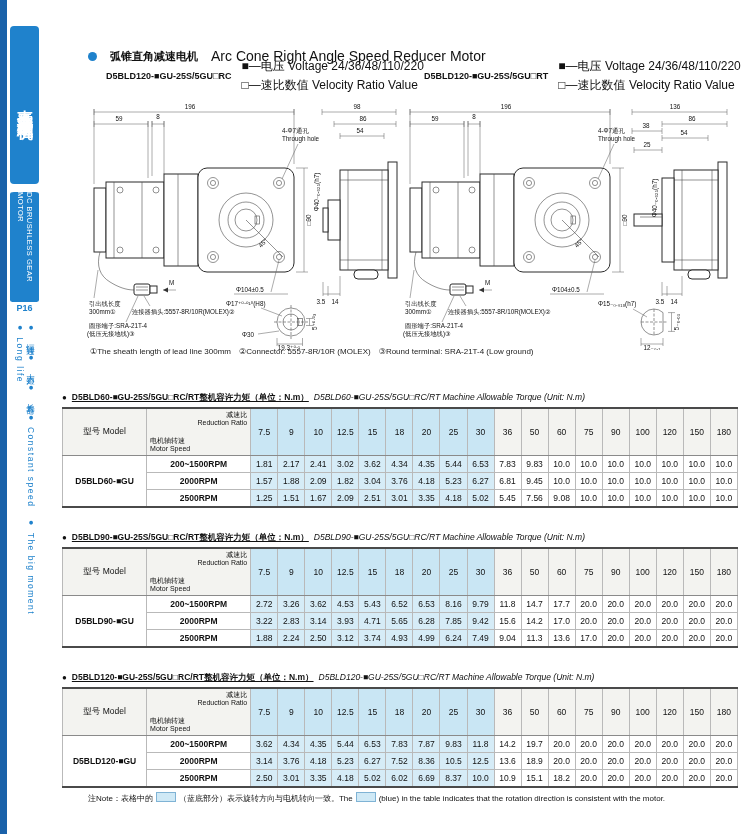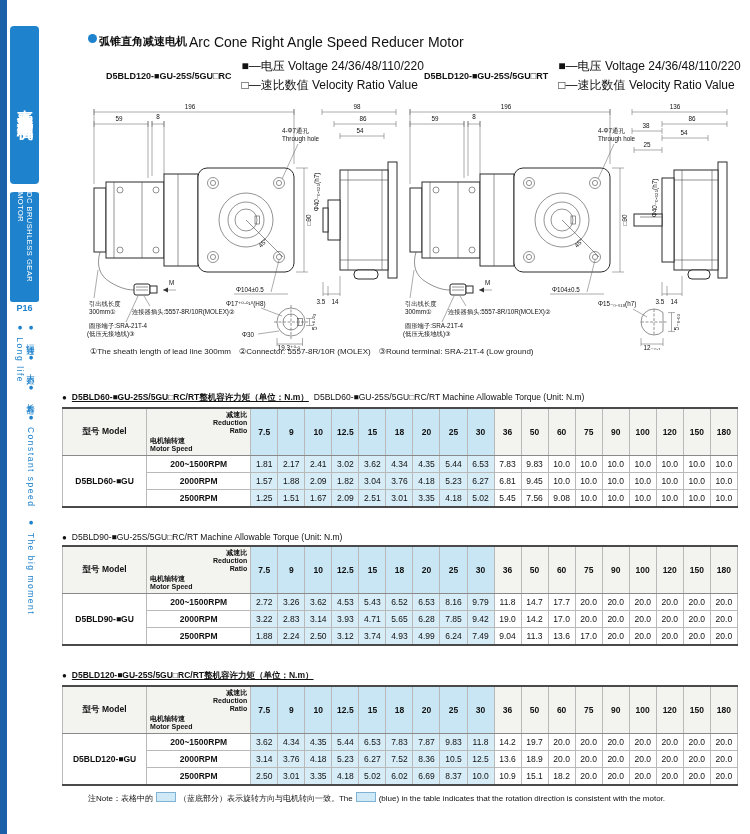--- a/index.html
+++ b/index.html
@@ -13,21 +13,21 @@
   .side-box-cn{top:26px;height:158px;writing-mode:vertical-rl;text-orientation:upright;
                font-size:16px;font-weight:bold;letter-spacing:2px;}
   .side-box-en{top:190px;height:110px;writing-mode:vertical-rl;font-size:7.5px;
                letter-spacing:.5px;border-top:2px solid #fff;border-bottom:2px solid #fff;}
   .side-page{position:absolute;left:10px;top:303px;width:29px;text-align:center;
              color:#1f82cc;font-weight:bold;font-size:9px;}
   .side-features{position:absolute;left:15px;top:322px;height:310px;writing-mode:vertical-rl;
                  color:#1f82cc;font-size:8.5px;letter-spacing:1.5px;}
 
   
-  .main-title{position:absolute;left:88px;top:34px;display:flex;gap:2px;}
+  .main-title{position:absolute;left:88px;top:48px;display:flex;align-items:center;gap:13px;}
   .dot{width:9px;height:9px;border-radius:50%;background:#1f82cc;display:inline-block;}
   .title-cn{font-size:11px;font-weight:bold;}
   .title-en{font-size:14px;}
   .models-row{position:absolute;left:106px;top:57px;width:634px;display:flex;justify-content:space-between;}
   .model-block{display:flex;gap:10px;align-items:center;}
   .model-code{font-size:9px;font-weight:bold;white-space:nowrap;padding-top:1px;}
   .legend{font-size:12px;line-height:1.55;white-space:nowrap;}
 
   
   .drawings-row{position:absolute;left:86px;top:100px;display:flex;gap:2px;}
@@ -38,25 +38,25 @@
   .dm{fill:none;stroke:#666;stroke-width:.55;}
   .cl{fill:none;stroke:#4a4a4a;stroke-width:.6;stroke-dasharray:3,1.5;}
   .drawings-footnote{position:absolute;left:90px;top:346px;font-size:8px;color:#222;text-align:right;}
 
   
   #tables-root{position:absolute;left:62px;top:392px;width:678px;}
   .tblock{margin-bottom:24px;}
   .tbl-title{display:flex;align-items:baseline;gap:5px;margin-bottom:3px;font-size:8.5px;}
   .tbl-title .bullet{font-size:8px;line-height:1;}
   .t-cn{font-weight:bold;text-decoration:underline;}
-  .t-en{font-weight:normal;}
+  .t-en{font-weight:normal;font-style:italic;}
   table.torque{border-collapse:collapse;table-layout:fixed;width:676px;
                border-top:2px solid #4a4a4a;border-bottom:2px solid #4a4a4a;font-size:8.5px;}
   table.torque th,table.torque td{border:1px solid #b9b9b9;text-align:center;padding:0;}
-  table.torque thead th{height:46px;font-weight:bold;background:#f3f3f0;border-bottom:1.5px solid #8a8a8a;}
+  table.torque thead th{height:46px;font-weight:normal;background:#f3f3f0;border-bottom:1.5px solid #8a8a8a;}
   table.torque thead th.hl{background:#c9e6f4;}
   table.torque tbody td{height:16px;background:#fff;}
   table.torque tbody td.hl{background:#d6ecf7;}
   .model-cell{font-weight:bold;background:#fff;}
   .speed-cell{font-weight:bold;}
   .c-model{width:84px;}.c-diag{width:104px;}.c-val{width:27px;}
   th.diag-h{position:relative;background:#f3f3f0;
      background-image:linear-gradient(to bottom right,transparent calc(50% - .5px),#8a8a8a calc(50% - .5px),#8a8a8a calc(50% + .5px),transparent calc(50% + .5px));}
   .diag-top{position:absolute;top:2px;right:3px;width:52px;text-align:right;font-size:7px;line-height:1.15;}
   .diag-bot{position:absolute;bottom:2px;left:3px;width:46px;text-align:left;font-size:7px;line-height:1.15;}
@@ -417,20 +417,21 @@
               <td class="">10.0</td>
               <td class="">10.0</td>
             </tr>
           </tbody>
     </table>
   </section>
 
   <section class="tblock">
     <div class="tbl-title">
       <span class="bullet">●</span>
+      <span class="t-cn">D5BLD90-■GU-25S/5GU□RC/RT整机容许力矩（单位：N.m）</span>
       <span class="t-en">D5BLD90-■GU-25S/5GU□RC/RT Machine Allowable Torque (Unit: N.m)</span>
     </div>
     <table class="torque">
       <colgroup>
             <col class="c-model">
             <col class="c-diag">
             <col class="c-val">
             <col class="c-val">
             <col class="c-val">
             <col class="c-val">
@@ -503,21 +504,21 @@
               <td class="speed-cell">2000RPM</td>
               <td class="hl">3.22</td>
               <td class="hl">2.83</td>
               <td class="hl">3.14</td>
               <td class="hl">3.93</td>
               <td class="hl">4.71</td>
               <td class="hl">5.65</td>
               <td class="hl">6.28</td>
               <td class="hl">7.85</td>
               <td class="hl">9.42</td>
-              <td class="">19.0</td>
+              <td class="">15.6</td>
               <td class="">14.2</td>
               <td class="">17.0</td>
               <td class="">20.0</td>
               <td class="">20.0</td>
               <td class="">20.0</td>
               <td class="">20.0</td>
               <td class="">20.0</td>
               <td class="">20.0</td>
             </tr>
             <tr>
@@ -542,20 +543,21 @@
               <td class="">20.0</td>
             </tr>
           </tbody>
     </table>
   </section>
 
   <section class="tblock">
     <div class="tbl-title">
       <span class="bullet">●</span>
       <span class="t-cn">D5BLD120-■GU-25S/5GU□RC/RT整机容许力矩（单位：N.m）</span>
+      <span class="t-en">D5BLD120-■GU-25S/5GU□RC/RT Machine Allowable Torque (Unit: N.m)</span>
     </div>
     <table class="torque">
       <colgroup>
             <col class="c-model">
             <col class="c-diag">
             <col class="c-val">
             <col class="c-val">
             <col class="c-val">
             <col class="c-val">
             <col class="c-val">

